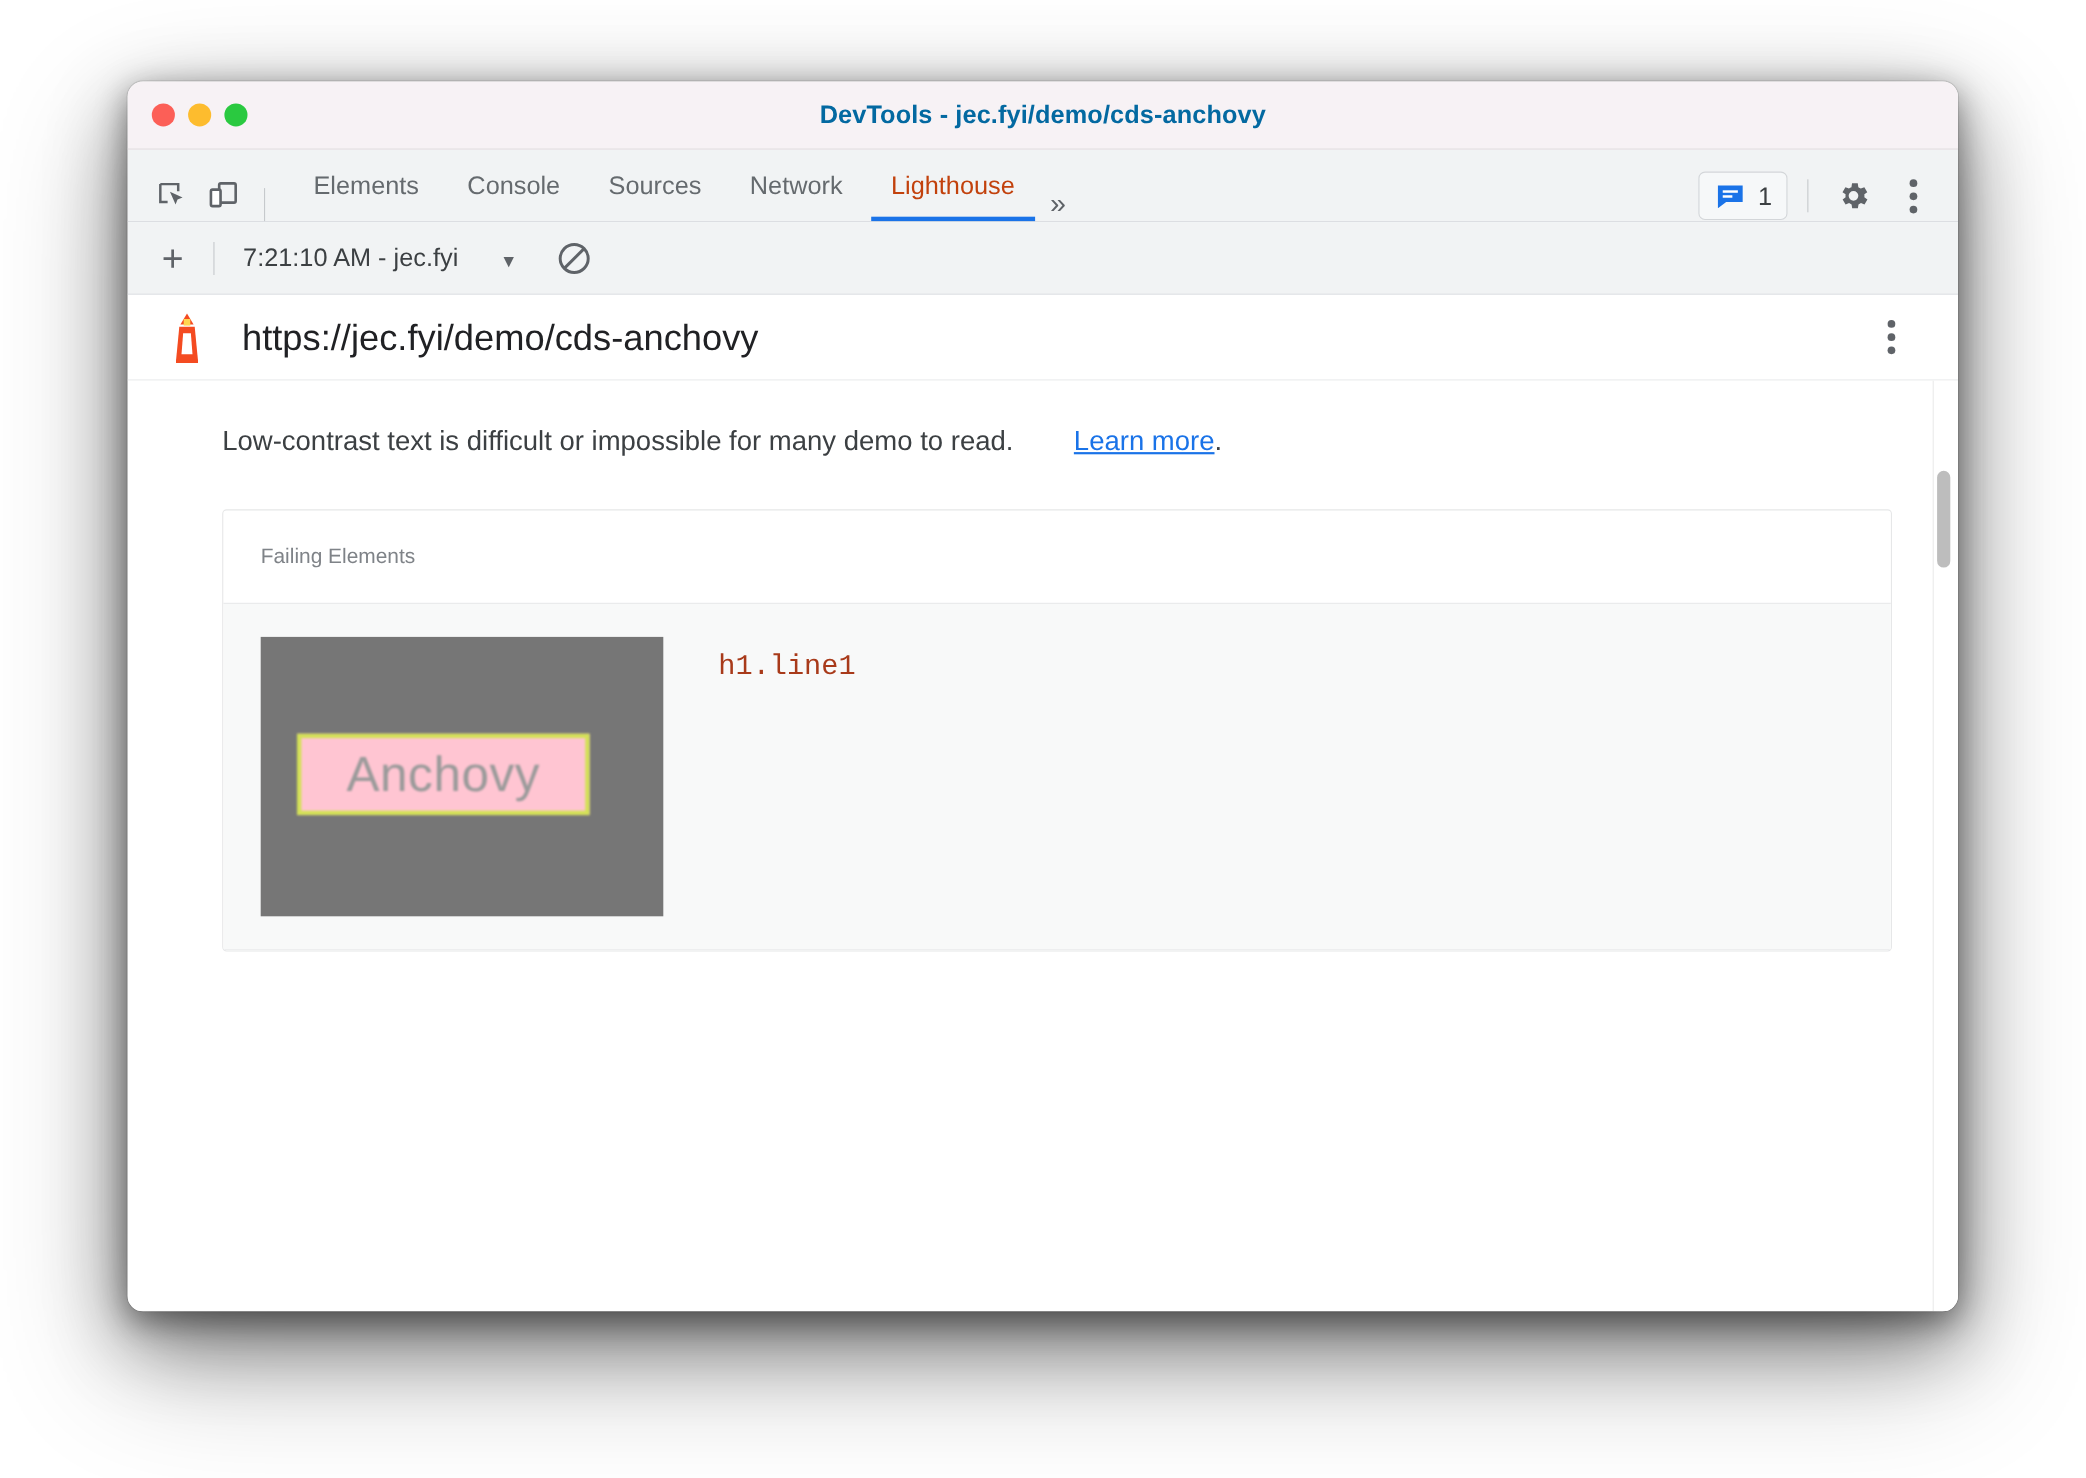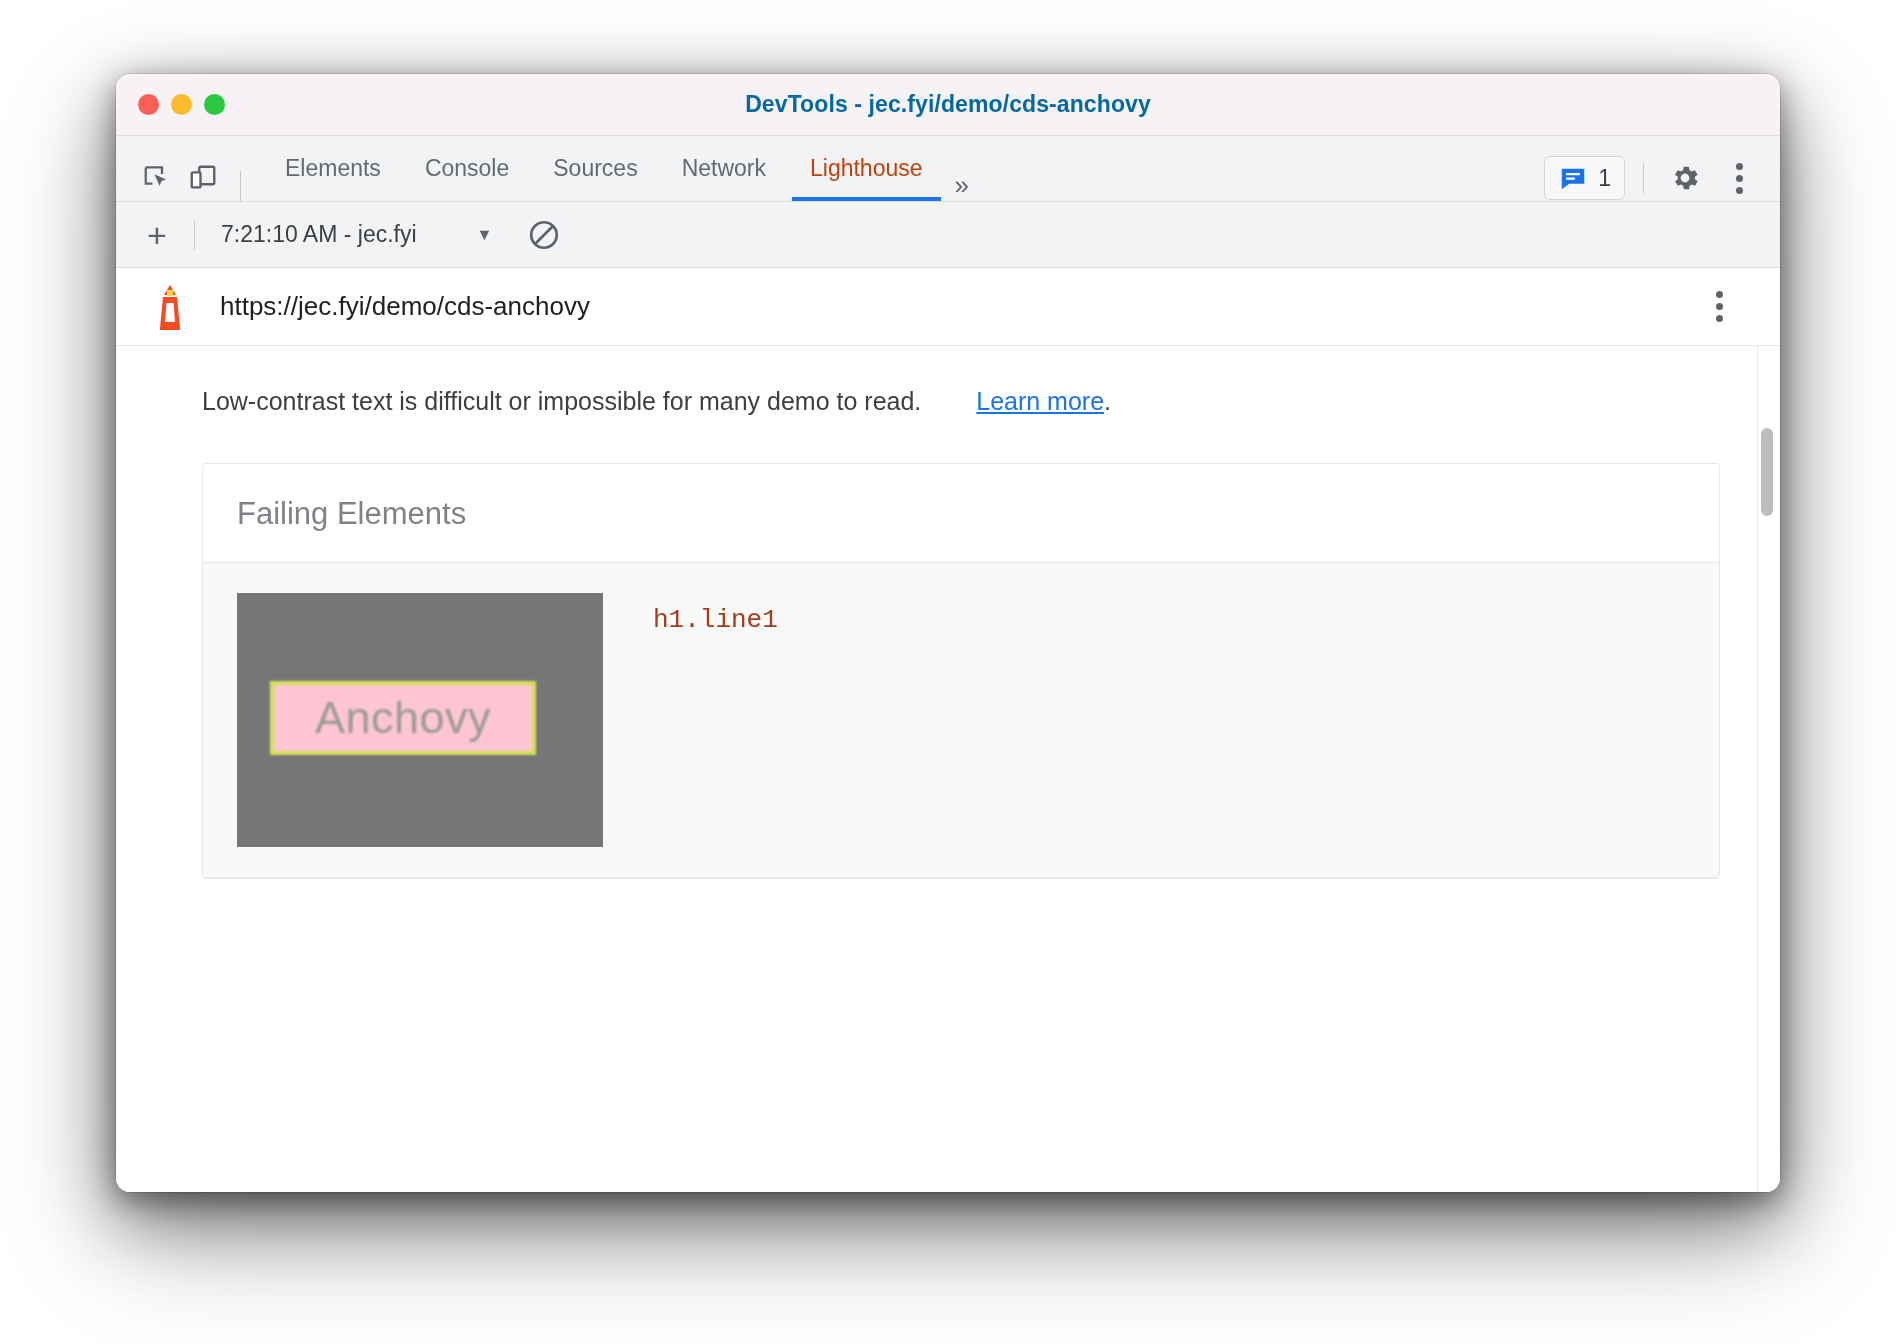--- a/index.html
+++ b/index.html
@@ -138,22 +138,22 @@
     align-items: center;
     padding: 0 18px;
   }
   .plus-btn {
     width: 46px; height: 46px;
     display: flex; align-items: center; justify-content: center;
     font-size: 34px; color: #5f6368; font-weight: 300;
     line-height: 1;
   }
   .report-select {
-    display: flex; align-items: center;
-    gap: 60px;
+    display: flex; align-items: flex-end;
+    gap: 38px;
     margin-left: 12px;
     padding-right: 4px;
   }
   .report-name { font-size: 23px; color: #3c4043; }
   .caret { font-size: 16px; color: #5f6368; }
   .clear-btn {
     width: 48px; height: 46px;
     display: flex; align-items: center; justify-content: center;
     margin-left: 24px;
   }
@@ -163,21 +163,21 @@
     height: 78px;
     flex: 0 0 78px;
     background: #ffffff;
     border-bottom: 1px solid #e4e6e8;
     display: flex;
     align-items: center;
     padding: 0 26px 0 26px;
   }
   .lh-logo { width: 40px; height: 46px; margin-left: 8px; }
   .report-url {
-    font-size: 26px;
+    font-size: 33px;
     color: #202124;
     margin-left: 30px;
   }
   .kebab {
     margin-left: auto;
     width: 46px; height: 46px;
     display: flex; flex-direction: column;
     align-items: center; justify-content: center;
     gap: 5px;
     margin-right: 12px;
@@ -206,21 +206,21 @@
   }
 
   .card {
     margin: 44px 60px 0 86px;
     border: 1px solid #e6e7e8;
     border-radius: 4px;
     background: #fff;
     overflow: hidden;
   }
   .card-title {
-    font-size: 31px;
+    font-size: 19px;
     color: #7f8388;
     padding: 32px 0 30px 34px;
     border-bottom: 1px solid #e6e7e8;
   }
   .elem-row {
     display: flex;
     align-items: flex-start;
     padding: 30px 0 30px 34px;
     border-bottom: 1px solid #e9eaeb;
   }

